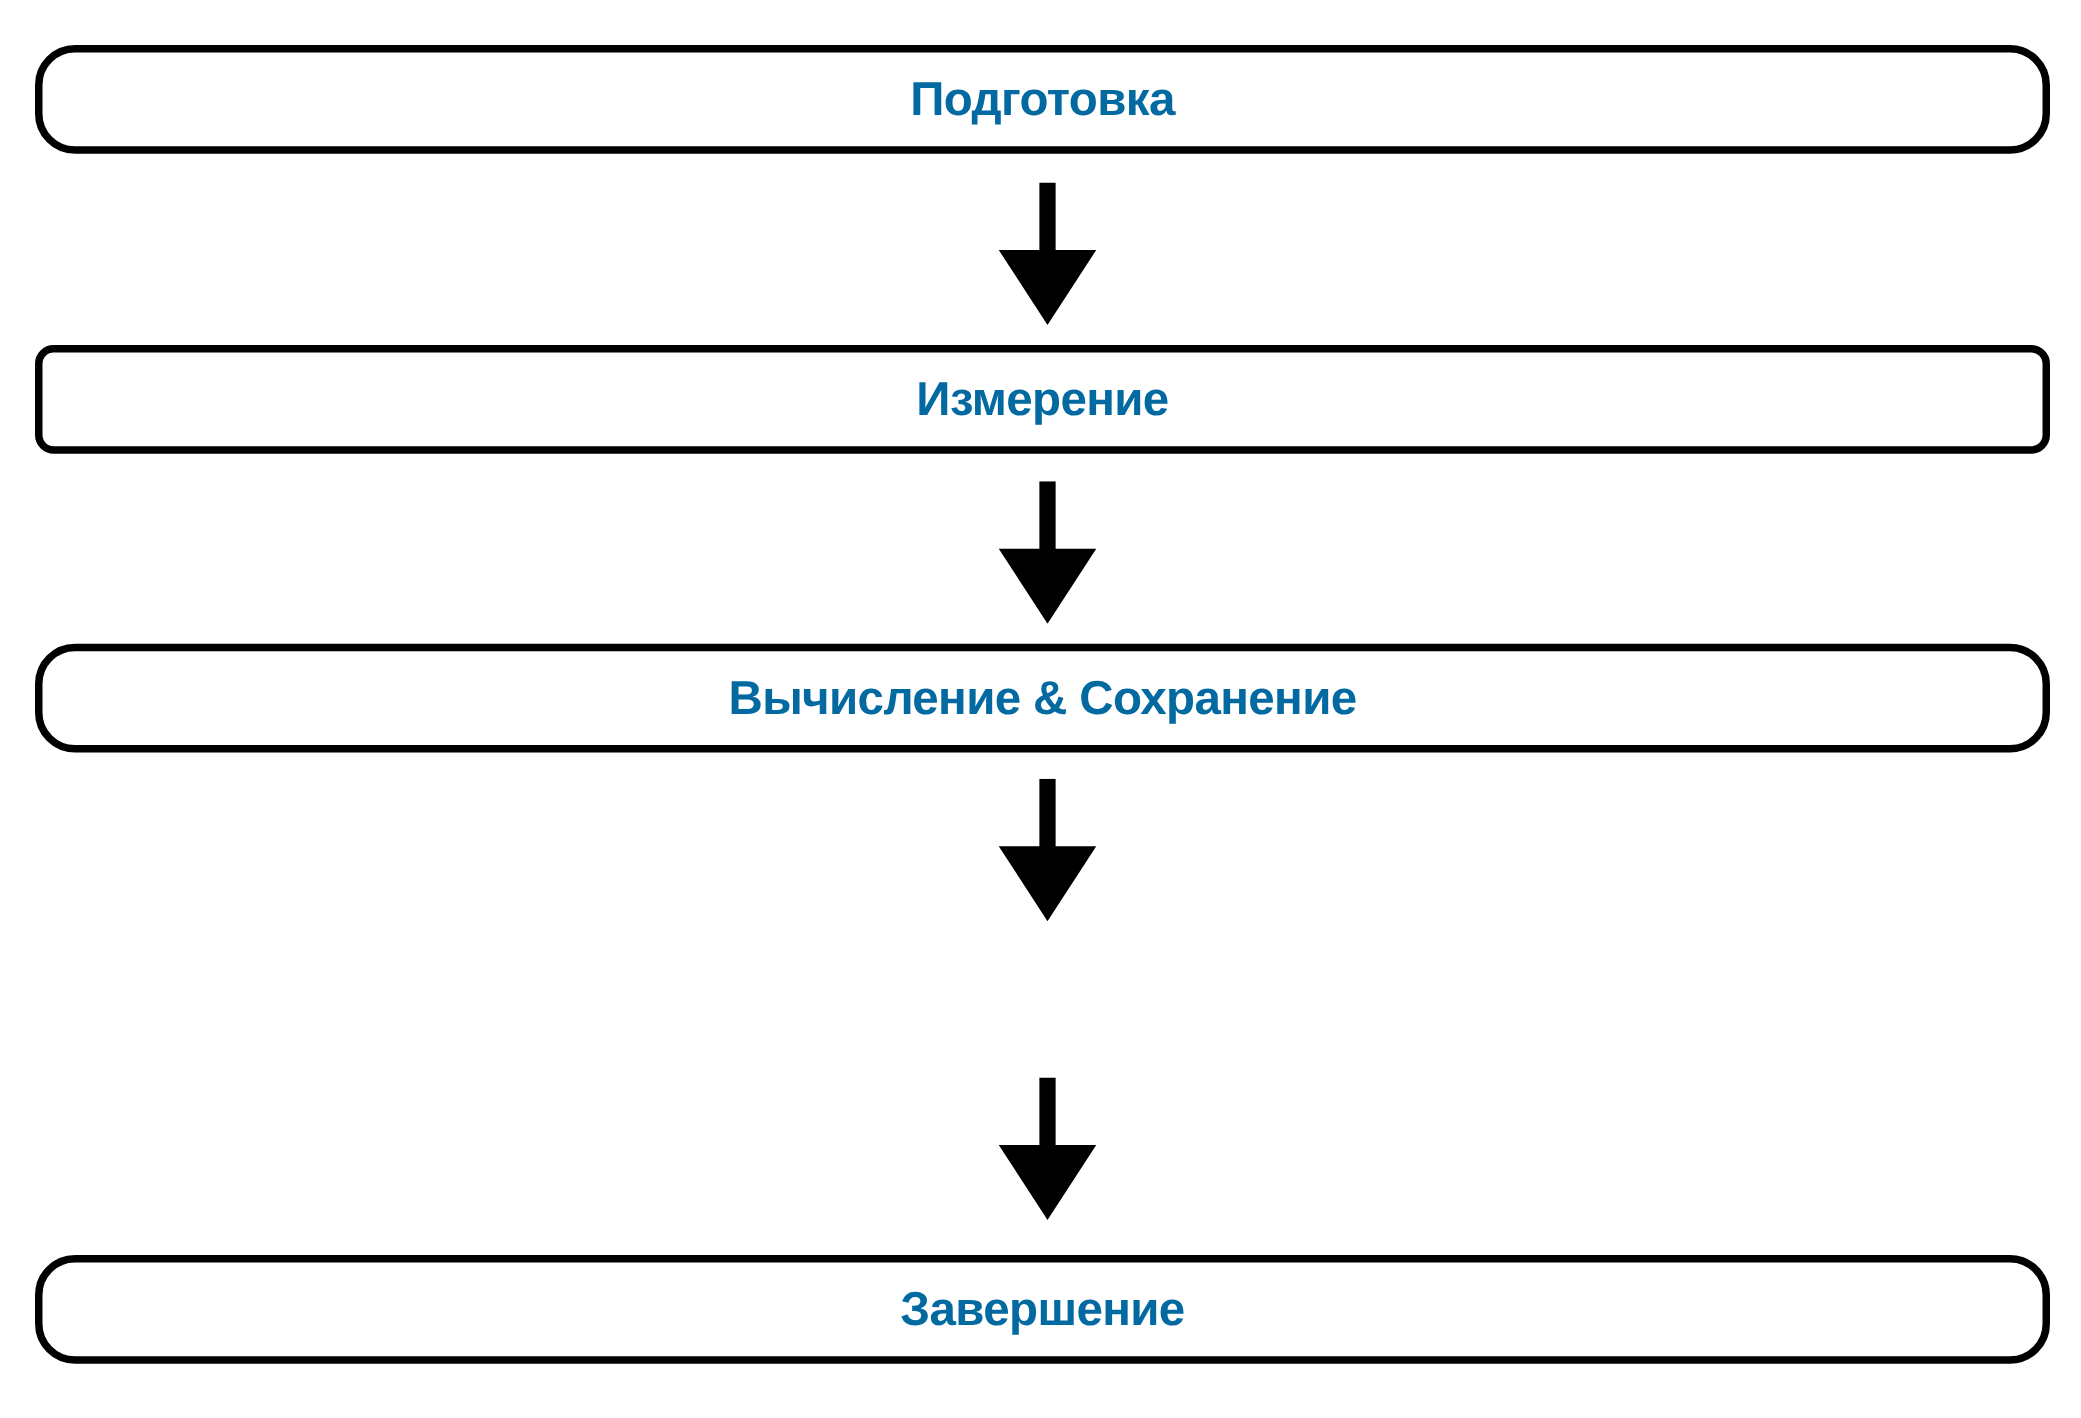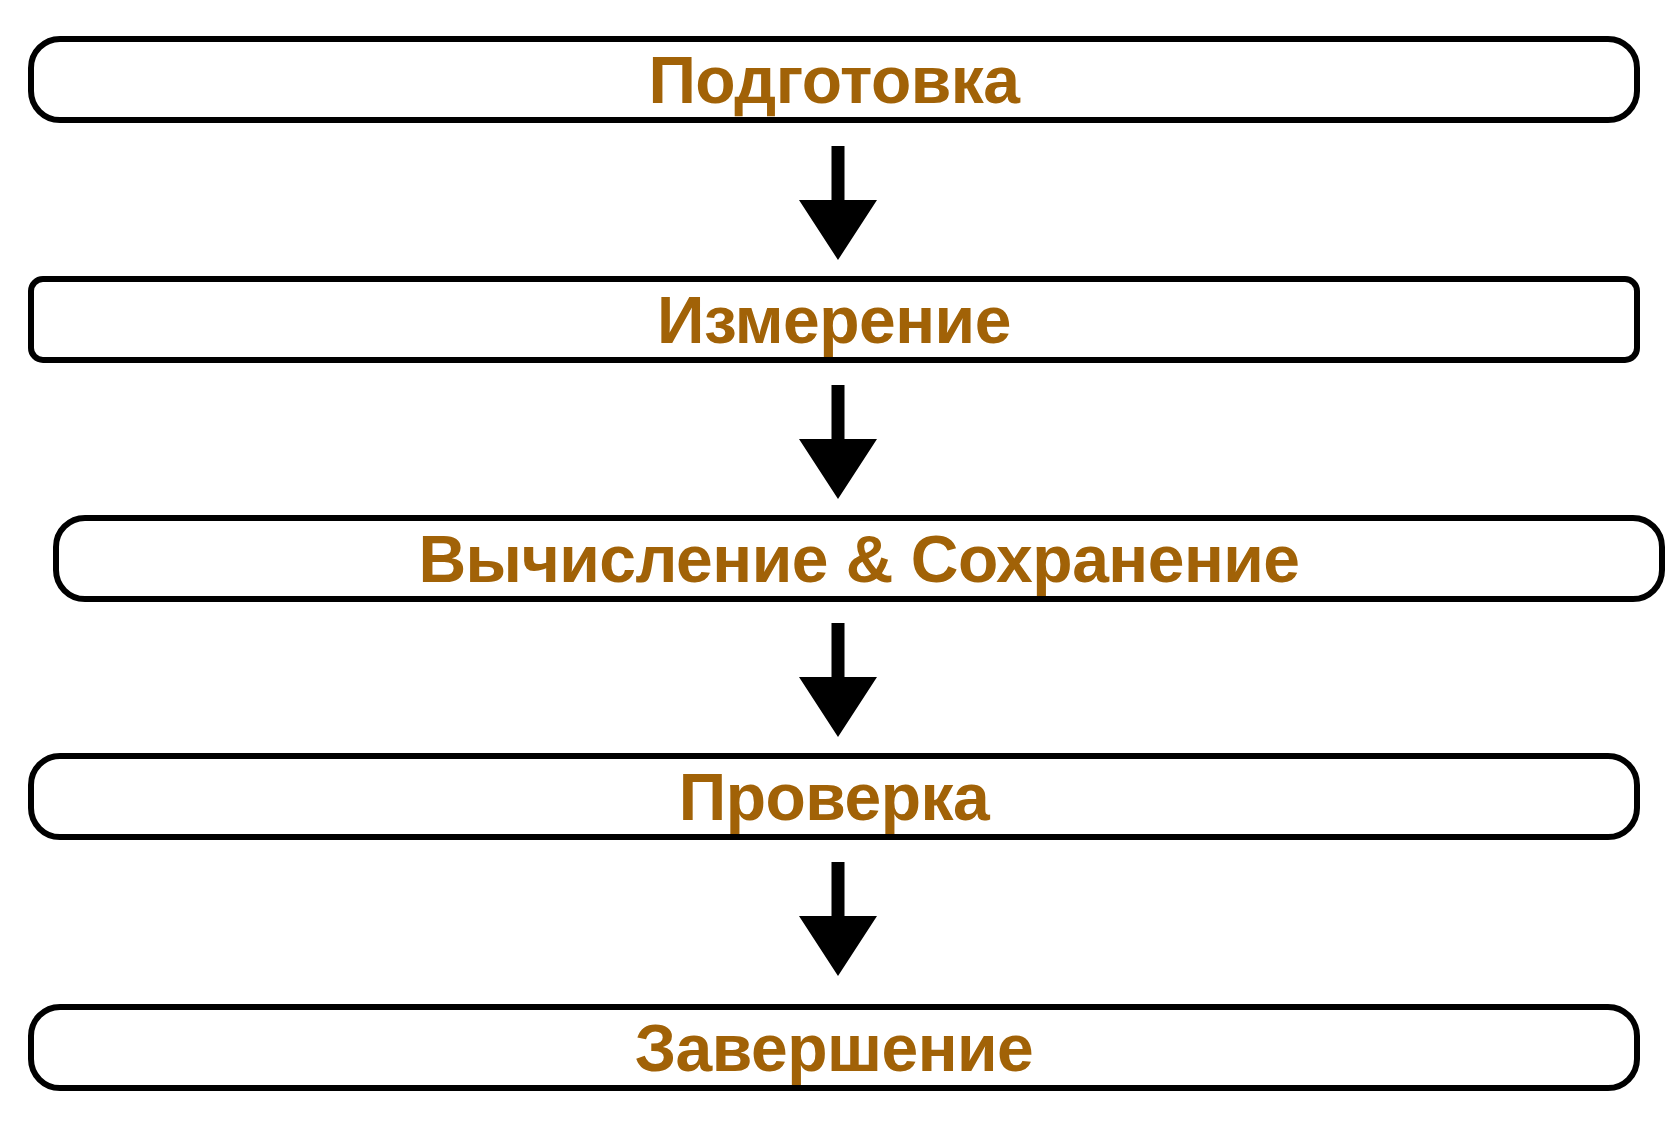--- a/index.html
+++ b/index.html
@@ -27,37 +27,37 @@
     border: 6px solid #000000;
     border-radius: 32px;
     background: #ffffff;
     display: flex;
     align-items: center;
     justify-content: center;
   }
   .flow-node-label {
     font-family: "Liberation Sans", sans-serif;
     font-weight: bold;
-    font-size: 66px;
+    font-size: 38px;
     line-height: 1;
-    color: #a16207;
+    color: #0369a1;
     letter-spacing: -0.5px;
     white-space: nowrap;
     text-align: left;
   }
   .flow-arrow {
     position: absolute;
     left: 799px;
     width: 78px;
     height: 114px;
     display: block;
   }
   .node-1 { top: 36px; }
   .node-2 { top: 276px; border-radius: 15px; }
-  .node-3 { top: 515px; margin-left: 25px; }
+  .node-3 { top: 515px; }
   .node-4 { top: 753px; }
   .node-5 { top: 1004px; }
   .arrow-1 { top: 146px; }
   .arrow-2 { top: 385px; }
   .arrow-3 { top: 623px; }
   .arrow-4 { top: 862px; }
 </style>
 </head>
 <body>
 
@@ -80,23 +80,20 @@
   </svg>
 
   <div class="flow-node node-3">
     <span class="flow-node-label">Вычисление &amp; Сохранение</span>
   </div>
 
   <svg class="flow-arrow arrow-3" viewBox="0 0 78 114" aria-hidden="true">
     <polygon points="32.5,0 45.5,0 45.5,54 78,54 39,114 0,54 32.5,54" fill="#000000"></polygon>
   </svg>
 
-  <div class="flow-node node-4">
-    <span class="flow-node-label">Проверка</span>
-  </div>
 
   <svg class="flow-arrow arrow-4" viewBox="0 0 78 114" aria-hidden="true">
     <polygon points="32.5,0 45.5,0 45.5,54 78,54 39,114 0,54 32.5,54" fill="#000000"></polygon>
   </svg>
 
   <div class="flow-node node-5">
     <span class="flow-node-label">Завершение</span>
   </div>
 
 </div>

